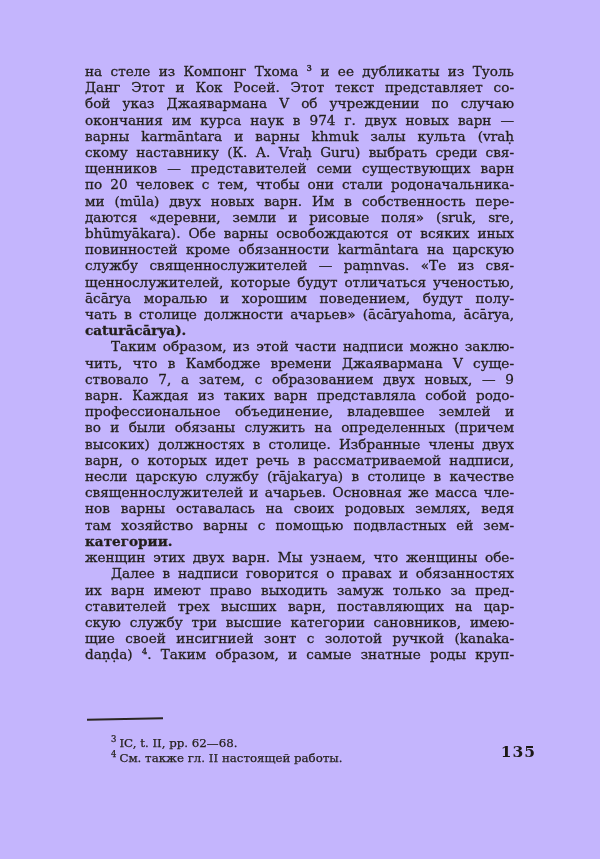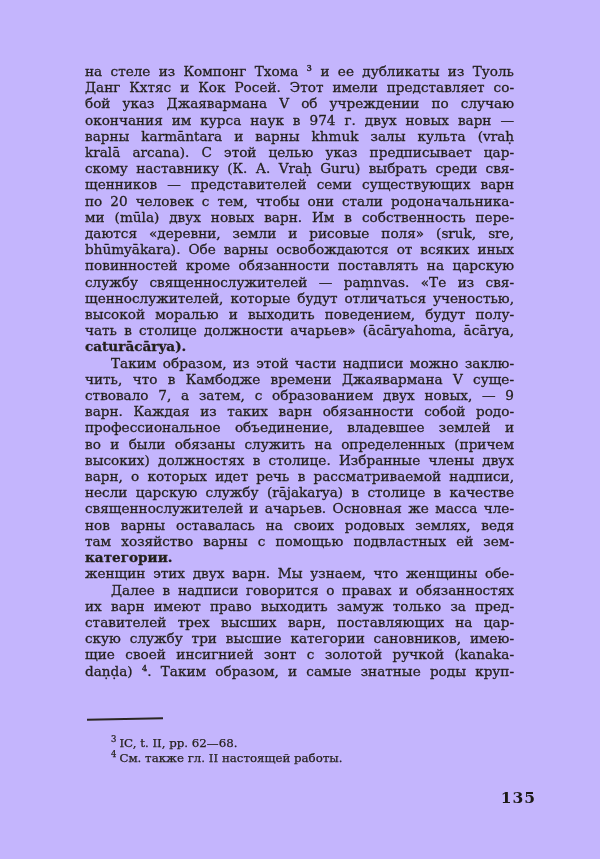--- a/index.html
+++ b/index.html
@@ -57,62 +57,61 @@
   .fn { display: block; text-indent: 26px; }
   .fn .fn-marker {
     font-size: 8.5px;
     vertical-align: super;
     line-height: 0;
     margin-right: 3px;
   }
   .page-number {
     position: absolute;
     left: 494px;
-    top: 788px;
+    top: 742px;
     width: 42px;
     text-align: right;
     font-size: 15.5px;
     font-weight: bold;
     letter-spacing: 1px;
     color: #1c1916;
   }
 </style>
 </head>
 <body>
 
 <div class="page">
 
   <main class="body-text">
 
     <p class="para">
       <span class="ln">на стеле из Компонг Тхома ³ и ее дубликаты из Туоль</span>
-      <span class="ln">Данг Кхтяс и Кок Росей. Этот имели представляет со-</span>
+      <span class="ln">Данг Этот и Кок Росей. Этот текст представляет со-</span>
       <span class="ln">бой указ Джаявармана V об учреждении по случаю</span>
       <span class="ln">окончания им курса наук в 974 г. двух новых варн —</span>
       <span class="ln">варны karmāntara и варны khmuk залы культа (vraḥ</span>
-      <span class="ln">kralā arcana). С этой целью указ предписывает цар-</span>
       <span class="ln">скому наставнику (К. А. Vraḥ Guru) выбрать среди свя-</span>
       <span class="ln">щенников — представителей семи существующих варн</span>
       <span class="ln">по 20 человек с тем, чтобы они стали родоначальника-</span>
       <span class="ln">ми (mūla) двух новых варн. Им в собственность пере-</span>
       <span class="ln">даются «деревни, земли и рисовые поля» (sruk, sre,</span>
       <span class="ln">bhūmyākara). Обе варны освобождаются от всяких иных</span>
-      <span class="ln">повинностей кроме обязанности поставлять на царскую</span>
+      <span class="ln">повинностей кроме обязанности karmāntara на царскую</span>
       <span class="ln">службу священнослужителей — paṃnvas. «Те из свя-</span>
       <span class="ln">щеннослужителей, которые будут отличаться ученостью,</span>
-      <span class="ln">высокой моралью и выходить поведением, будут полу-</span>
+      <span class="ln">ācārya моралью и хорошим поведением, будут полу-</span>
       <span class="ln">чать в столице должности ачарьев» (ācāryahoma, ācārya,</span>
       <span class="ln last">caturācārya).</span>
     </p>
 
     <p class="para">
       <span class="ln first">Таким образом, из этой части надписи можно заклю-</span>
       <span class="ln">чить, что в Камбодже времени Джаявармана V суще-</span>
       <span class="ln">ствовало 7, а затем, с образованием двух новых, — 9</span>
-      <span class="ln">варн. Каждая из таких варн обязанности собой родо-</span>
+      <span class="ln">варн. Каждая из таких варн представляла собой родо-</span>
       <span class="ln">профессиональное объединение, владевшее землей и</span>
       <span class="ln">во и были обязаны служить на определенных (причем</span>
       <span class="ln">высоких) должностях в столице. Избранные члены двух</span>
       <span class="ln">варн, о которых идет речь в рассматриваемой надписи,</span>
       <span class="ln">несли царскую службу (rājakarya) в столице в качестве</span>
       <span class="ln">священнослужителей и ачарьев. Основная же масса чле-</span>
       <span class="ln">нов варны оставалась на своих родовых землях, ведя</span>
       <span class="ln">там хозяйство варны с помощью подвластных ей зем-</span>
       <span class="ln last">категории.</span>
     </p>

